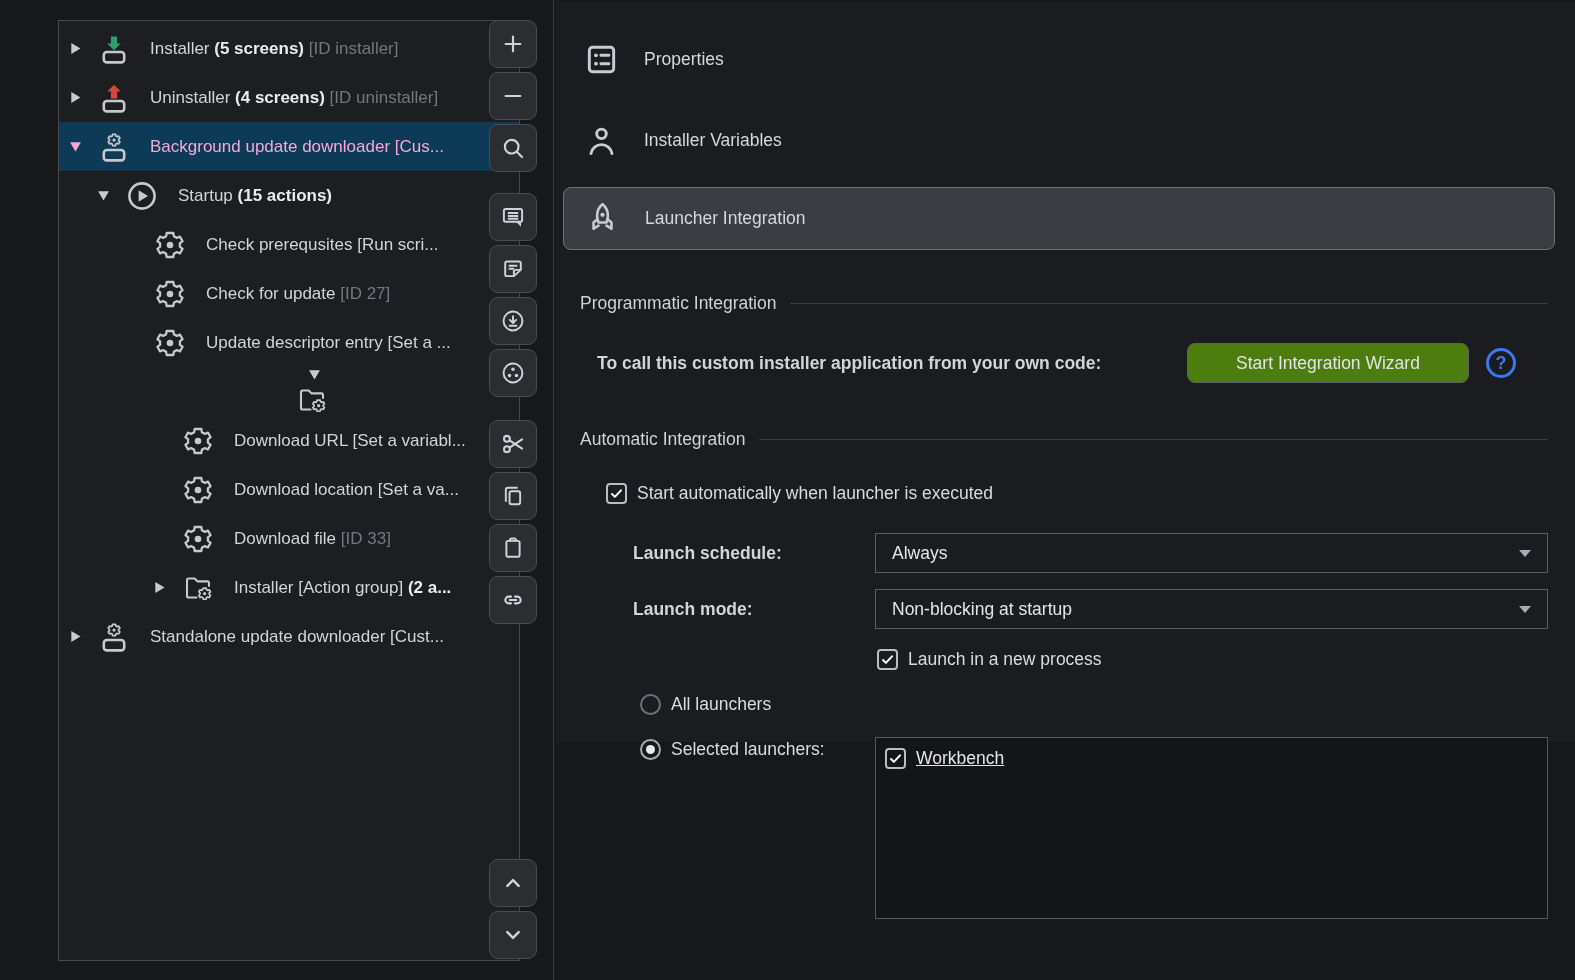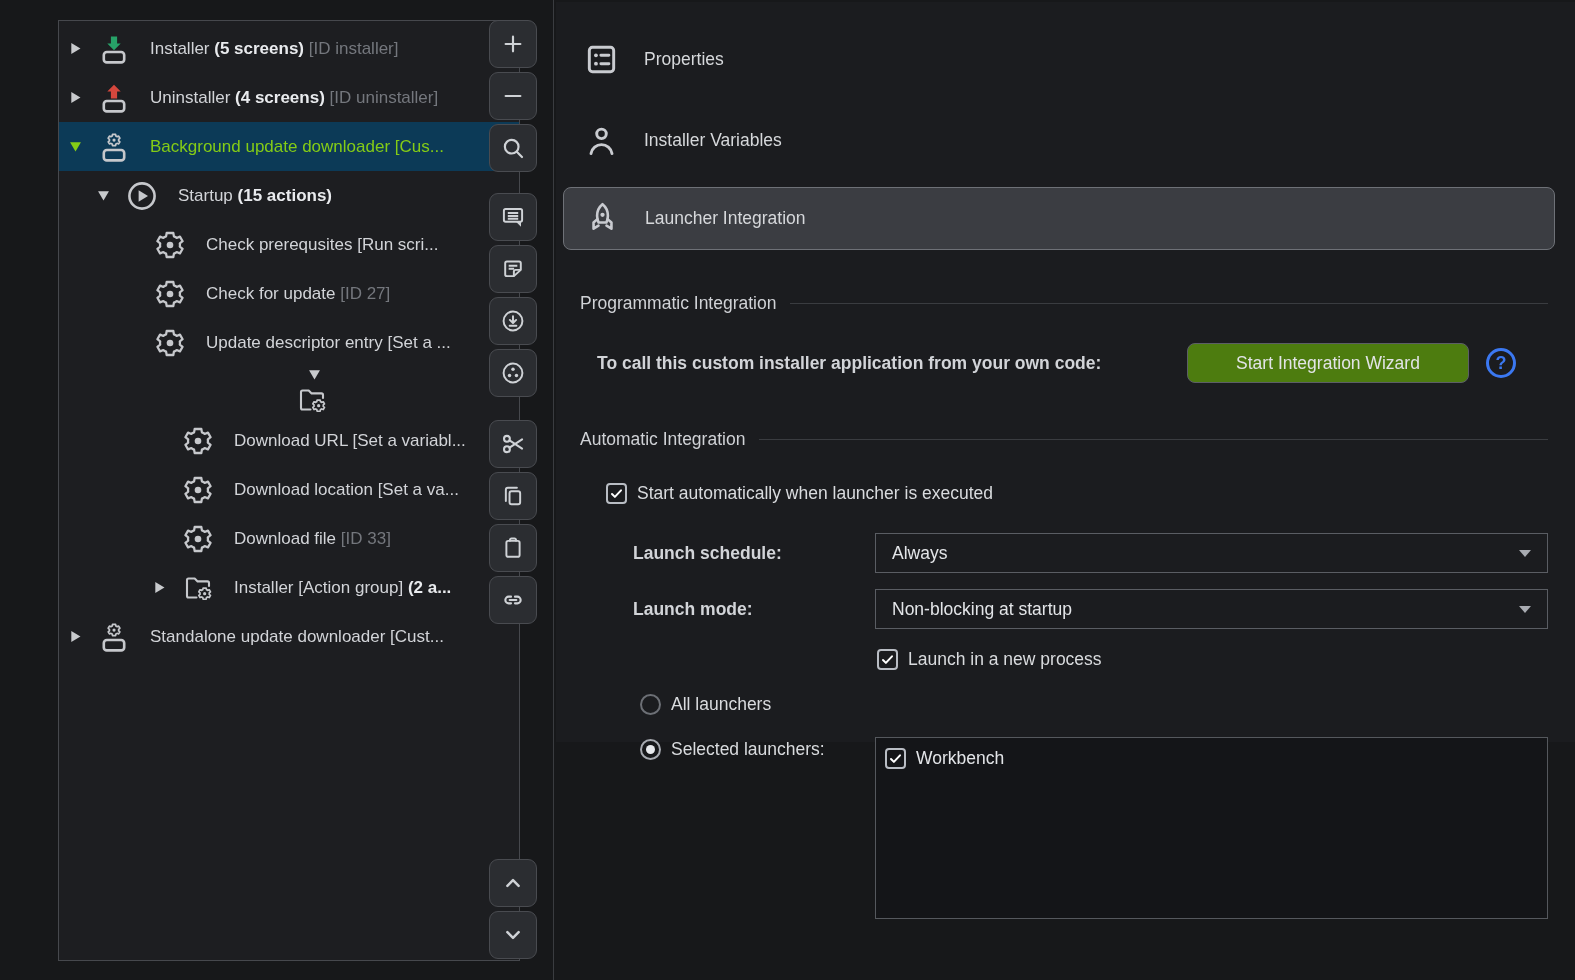--- a/index.html
+++ b/index.html
@@ -13,21 +13,21 @@
     color:#d2d4d8; white-space:nowrap; cursor:default; }
   .trow.sel { background:#0c3a57; }
   .texp { width:30px; flex:none; display:flex; align-items:center; color:#c8cacd; }
   .texp svg { width:15px; height:15px; }
   .ticon { width:32px; height:36px; flex:none; margin-right:20px; display:flex;
     align-items:center; justify-content:center; color:#c6c8cc; }
   .ticon svg { width:32px; height:32px; }
   .tlabel { overflow:hidden; }
   .seg-b { font-weight:bold; color:#e9ebee; }
   .seg-d { color:#74777d; }
-  .trow.sel .tlabel span, .trow.sel .texp { color:#84cc16; }
+  .trow.sel .tlabel span, .trow.sel .texp { color:#f9a8d4; }
 
   
   .toolbar { position:absolute; left:489px; top:20px; width:50px; height:941px; }
   .tbtn { position:absolute; left:0; width:48px; height:48px; border-radius:9px;
     background:#2b2d31; border:1px solid #494b50; display:flex; align-items:center;
     justify-content:center; color:#cfd2d6; cursor:pointer; }
   .tbtn svg { width:26px; height:26px; }
   .vsep { position:absolute; left:553px; top:0; width:1px; height:980px; background:#3a3c40; }
 
   
@@ -63,21 +63,21 @@
 
   .dd { position:absolute; left:319px; width:673px; height:40px; border:1px solid #5a5d63;
     background:#1b1c1f; display:flex; align-items:center; padding:0 16px; color:#e3e5e8;
     font-size:17.5px; cursor:pointer; }
   .dd .caret { margin-left:auto; width:0; height:0; border-left:6.5px solid transparent;
     border-right:6.5px solid transparent; border-top:7.5px solid #a8abb1; }
 
   .listbox { position:absolute; left:319px; top:735px; width:673px; height:182px;
     border:1px solid #55585d; background:#141518; padding:7px 9px; }
   .launcher-item { display:flex; align-items:center; gap:10px; height:27px;
-    color:#e3e5e8; font-size:17.5px; }
+    color:#e3e5e8; font-size:17.5px;text-decoration:underline; }
 </style>
 </head>
 <body>
 
 <div class="tree-panel" id="tree">
     <div class="trow" style="padding-left: 9px;">
       <span class="texp">
         <svg viewBox="0 0 16 16">
           <path d="M3.5 2.2 13.3 8 3.5 13.8z" fill="currentColor"></path>
         </svg>

